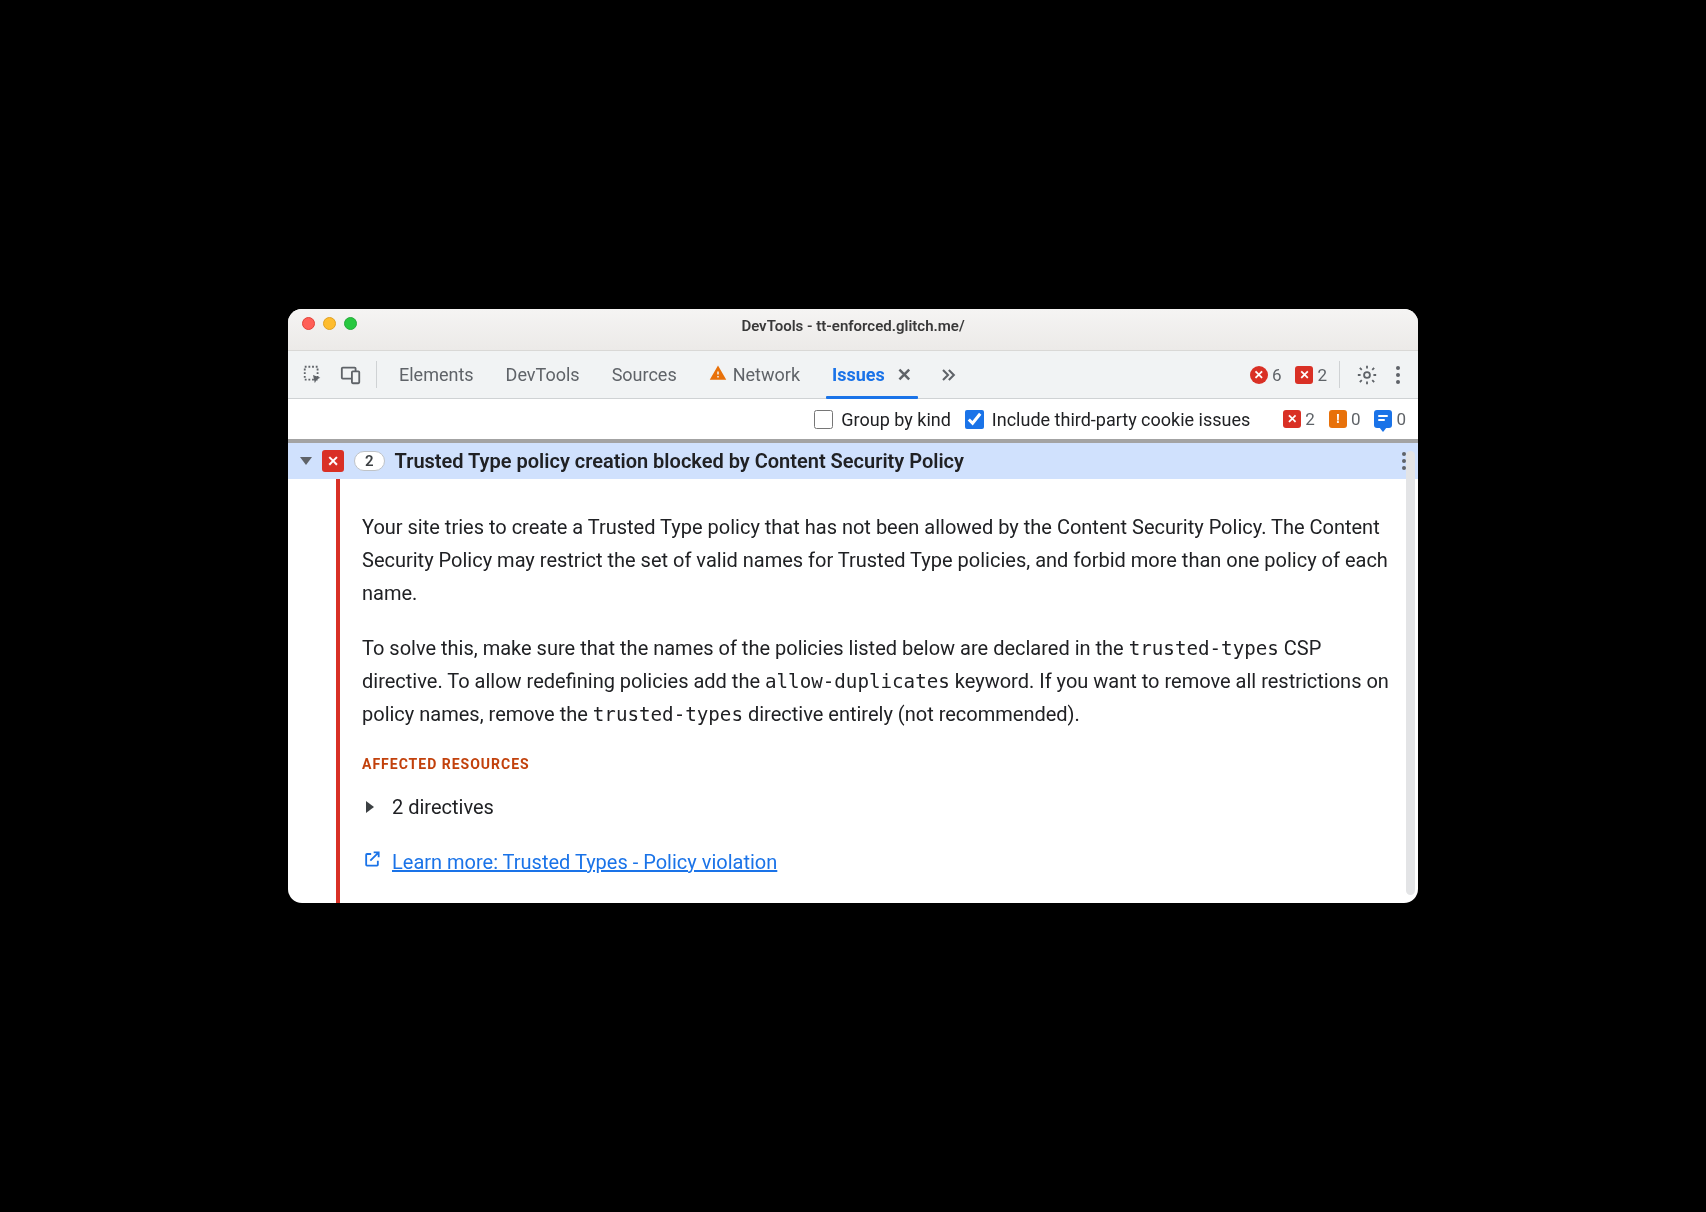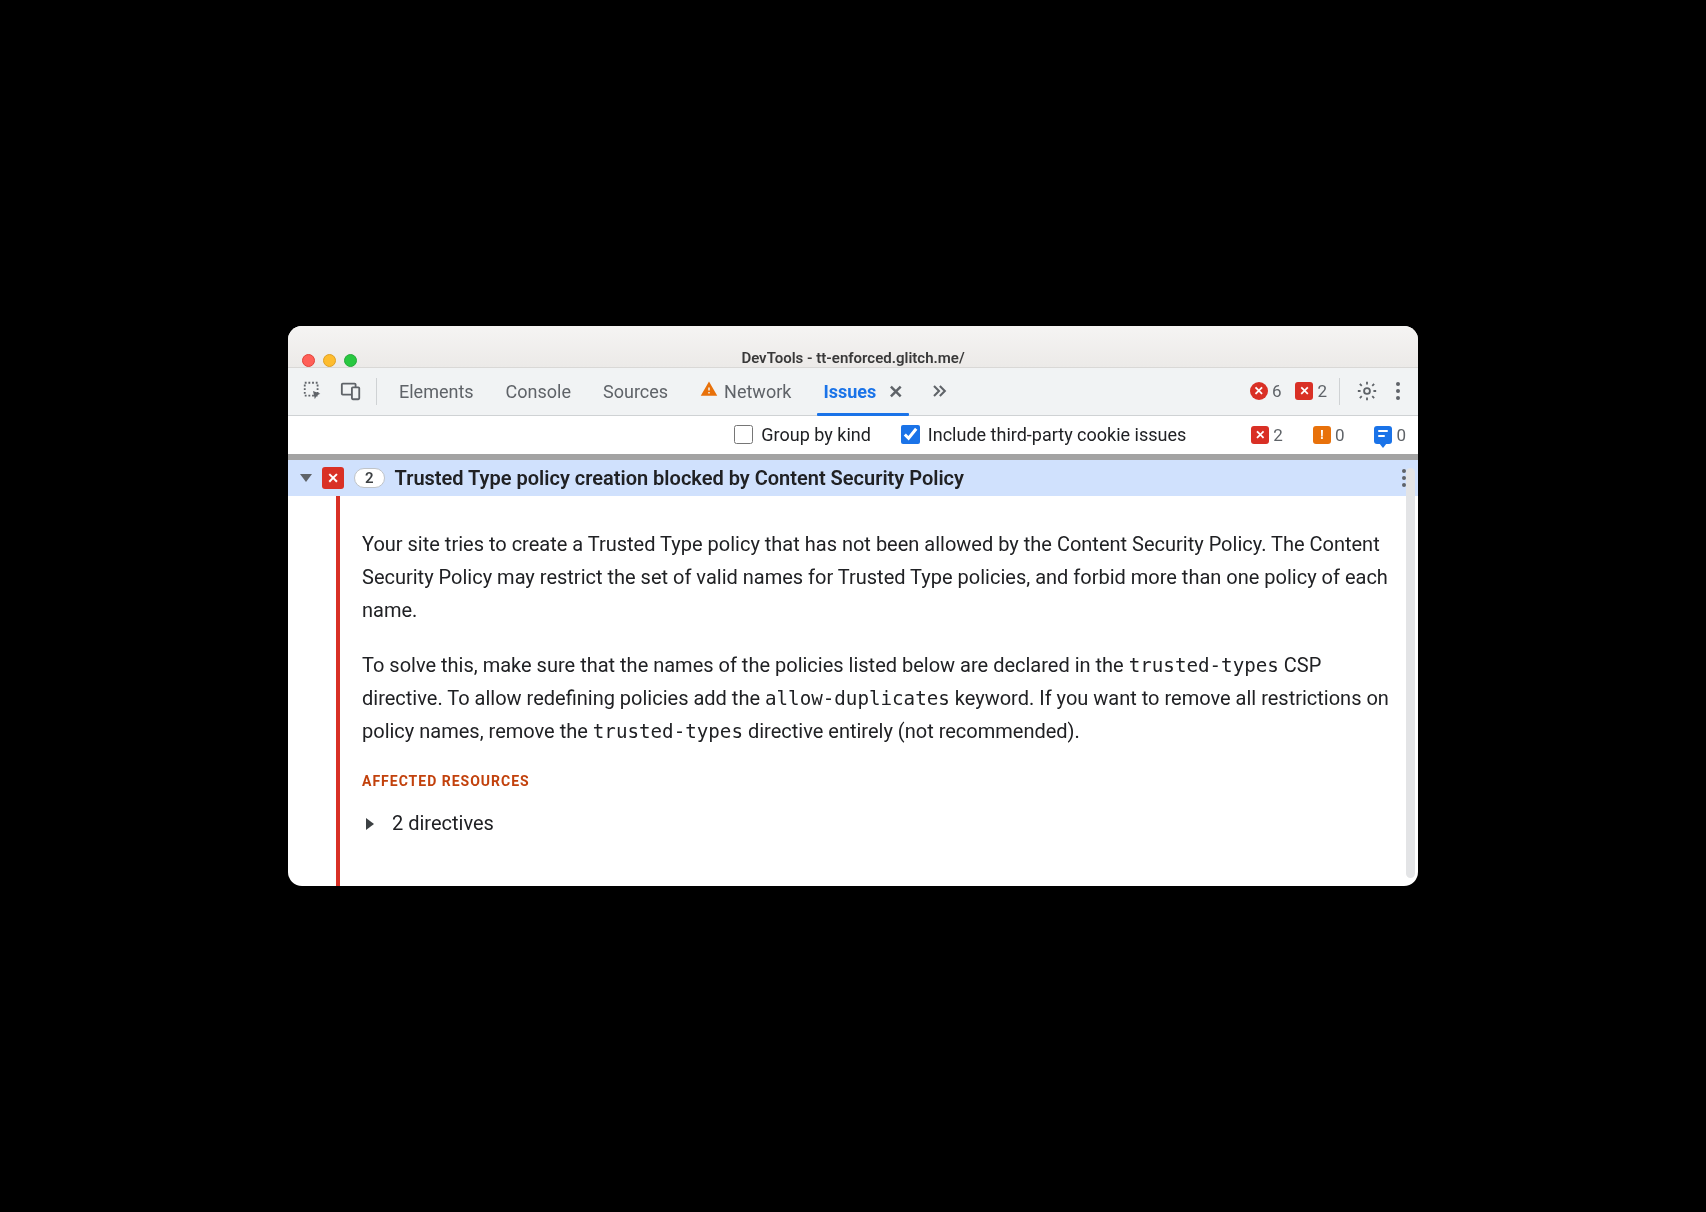--- a/index.html
+++ b/index.html
@@ -20,22 +20,22 @@
     overflow: hidden;
     display: flex;
     flex-direction: column;
   }
 
   
   .titlebar {
     height: 42px;
     background: linear-gradient(#f5f4f3, #eceae8);
     display: flex;
-    align-items: flex-end;
-    padding: 0 14px;
+    align-items: flex-start;
+    padding: 8px 14px;
     border-bottom: 1px solid #d9d8d6;
     position: relative;
   }
   .traffic-lights { display: flex; gap: 8px; }
   .tl { width: 13px; height: 13px; border-radius: 50%; }
   .tl.red { background:#ff5f57; border:.5px solid #e24138; }
   .tl.yellow { background:#febc2e; border:.5px solid #dfa023; }
   .tl.green { background:#28c840; border:.5px solid #26aa3b; }
   .title {
     position:absolute; left:0; right:0; text-align:center;
@@ -94,26 +94,26 @@
   .ico-chat::after { top:9px; width:7px; }
   .ico-chat .tail { position:absolute; left:5px; bottom:-4px; width:0;height:0;border-left:4px solid transparent;border-right:4px solid transparent;border-top:5px solid #1a73e8; }
   .gear-btn { padding: 0 10px; display:flex;align-items:center;color:#5f6368; }
   .more-btn { padding: 0 8px; display:flex;align-items:center;color:#5f6368; font-size:20px; letter-spacing:2px; }
   .dots-v { display:flex; flex-direction:column; gap:3px; }
   .dots-v span { width:4px;height:4px;border-radius:50%;background:#5f6368; }
 
   
   .toolbar {
     height:44px;
-    border-bottom:6px solid #a3a3a3;
+    border-bottom:4px solid #a3a3a3;
     display:flex;
     align-items:center;
     justify-content:flex-end;
     padding: 0 12px;
-    gap:30px;
+    gap:14px;
     font-size:18px;
     color:#202124;
   }
   .chk { display:flex; align-items:center; gap:8px; }
   input[type=checkbox] {
     width:19px; height:19px; accent-color:#1a73e8; cursor:pointer;
   }
 
   
   .issue-header {
@@ -180,21 +180,21 @@
       <svg width="22" height="22" viewBox="0 0 24 24" fill="none" stroke="#5f6368" stroke-width="2">
         <rect x="2" y="4" width="15" height="12" rx="1"></rect>
         <rect x="13" y="8" width="8" height="13" rx="1" fill="#f1f3f4"></rect>
       </svg>
     </div>
     <div class="vdiv"></div>
     <div class="tab">
         <span>Elements</span>
       </div>
     <div class="tab">
-        <span>Console</span>
+        <span>DevTools</span>
       </div>
     <div class="tab">
         <span>Sources</span>
       </div>
     <div class="tab">
       <span>
         <svg width="18" height="18" viewBox="0 0 24 24">
             <path fill="#e8710a" d="M1 21h22L12 2 1 21zm12-3h-2v-2h2v2zm0-4h-2v-4h2v4z"></path>
           </svg>
       </span>
@@ -286,16 +286,25 @@
         <span>To solve this, make sure that the names of the policies listed below are declared in the </span><code>trusted-types</code><span> CSP directive. To allow redefining policies add the </span><code>allow-duplicates</code><span> keyword. If you want to remove all restrictions on policy names, remove the </span><code>trusted-types</code><span> directive entirely (not recommended).</span>
       </p>
 
       <div class="section-head">AFFECTED RESOURCES</div>
 
       <div class="expander-row">
         <span class="tri-right"></span>
         <span>2 directives</span>
       </div>
 
+      <div class="link-row">
+        <span class="ext-icon">
+          <svg width="20" height="20" viewBox="0 0 24 24" fill="none" stroke="#1a73e8" stroke-width="2.2">
+            <path d="M14 4h6v6M20 4L10 14"></path>
+            <path d="M19 14v5a1 1 0 0 1-1 1H6a1 1 0 0 1-1-1V7a1 1 0 0 1 1-1h5"></path>
+          </svg>
+        </span>
+        <a class="link" href="#">Learn more: Trusted Types - Policy violation</a>
+      </div>
     </div>
   </div>
 
 </div>
 
 </body></html>

